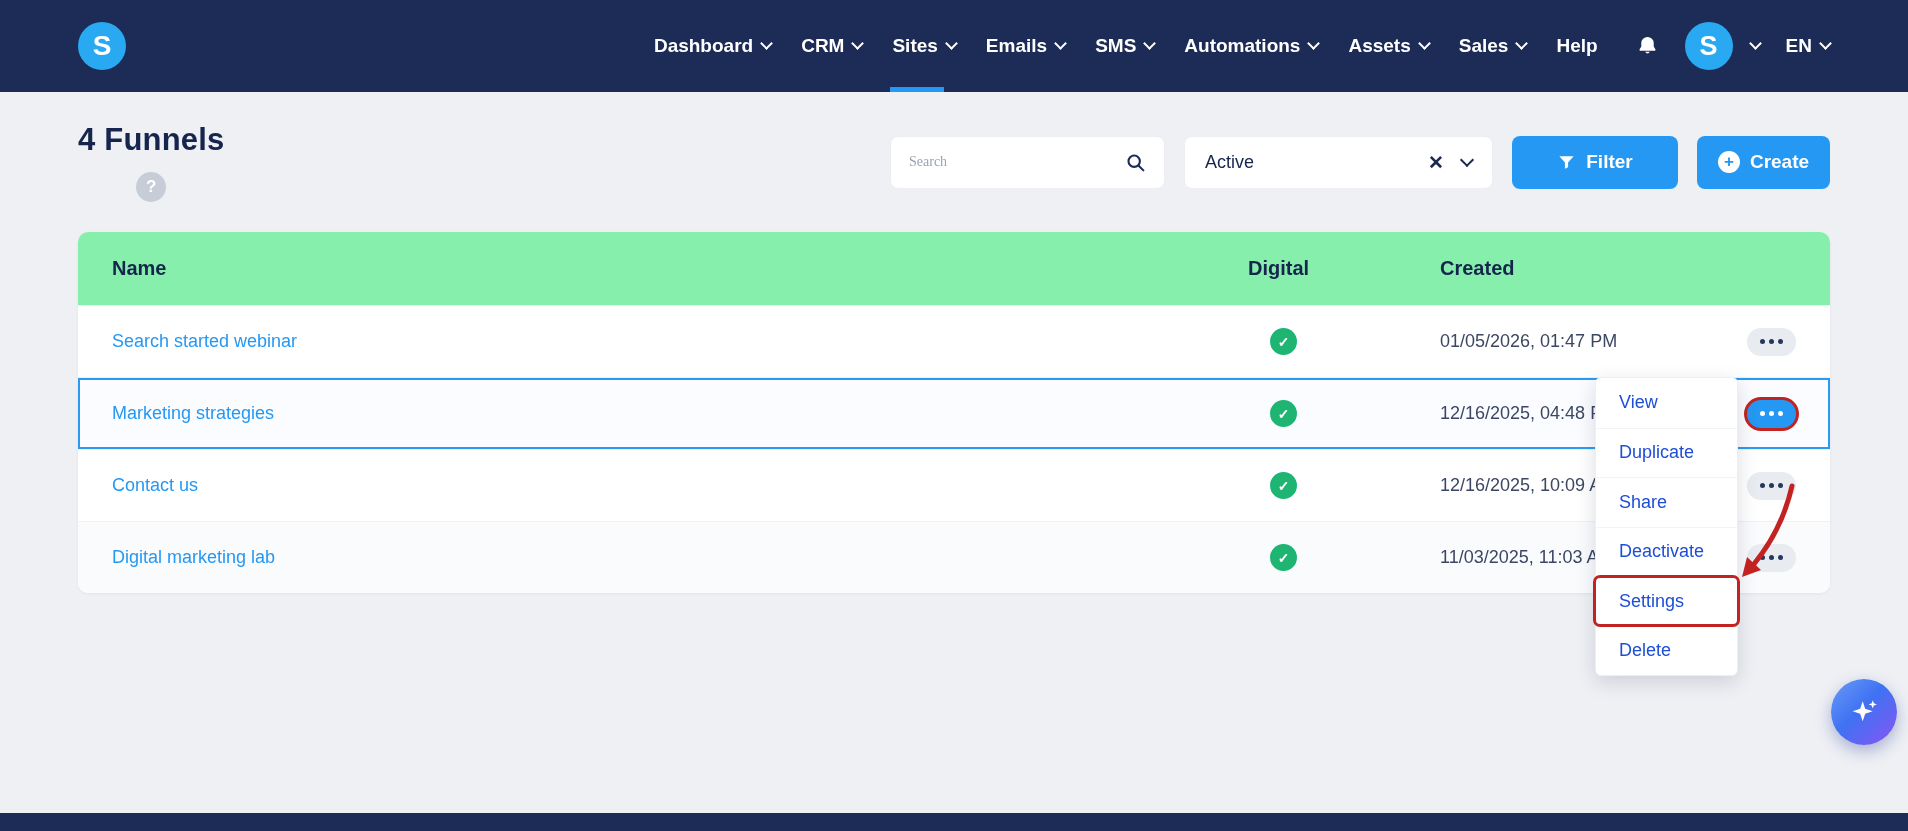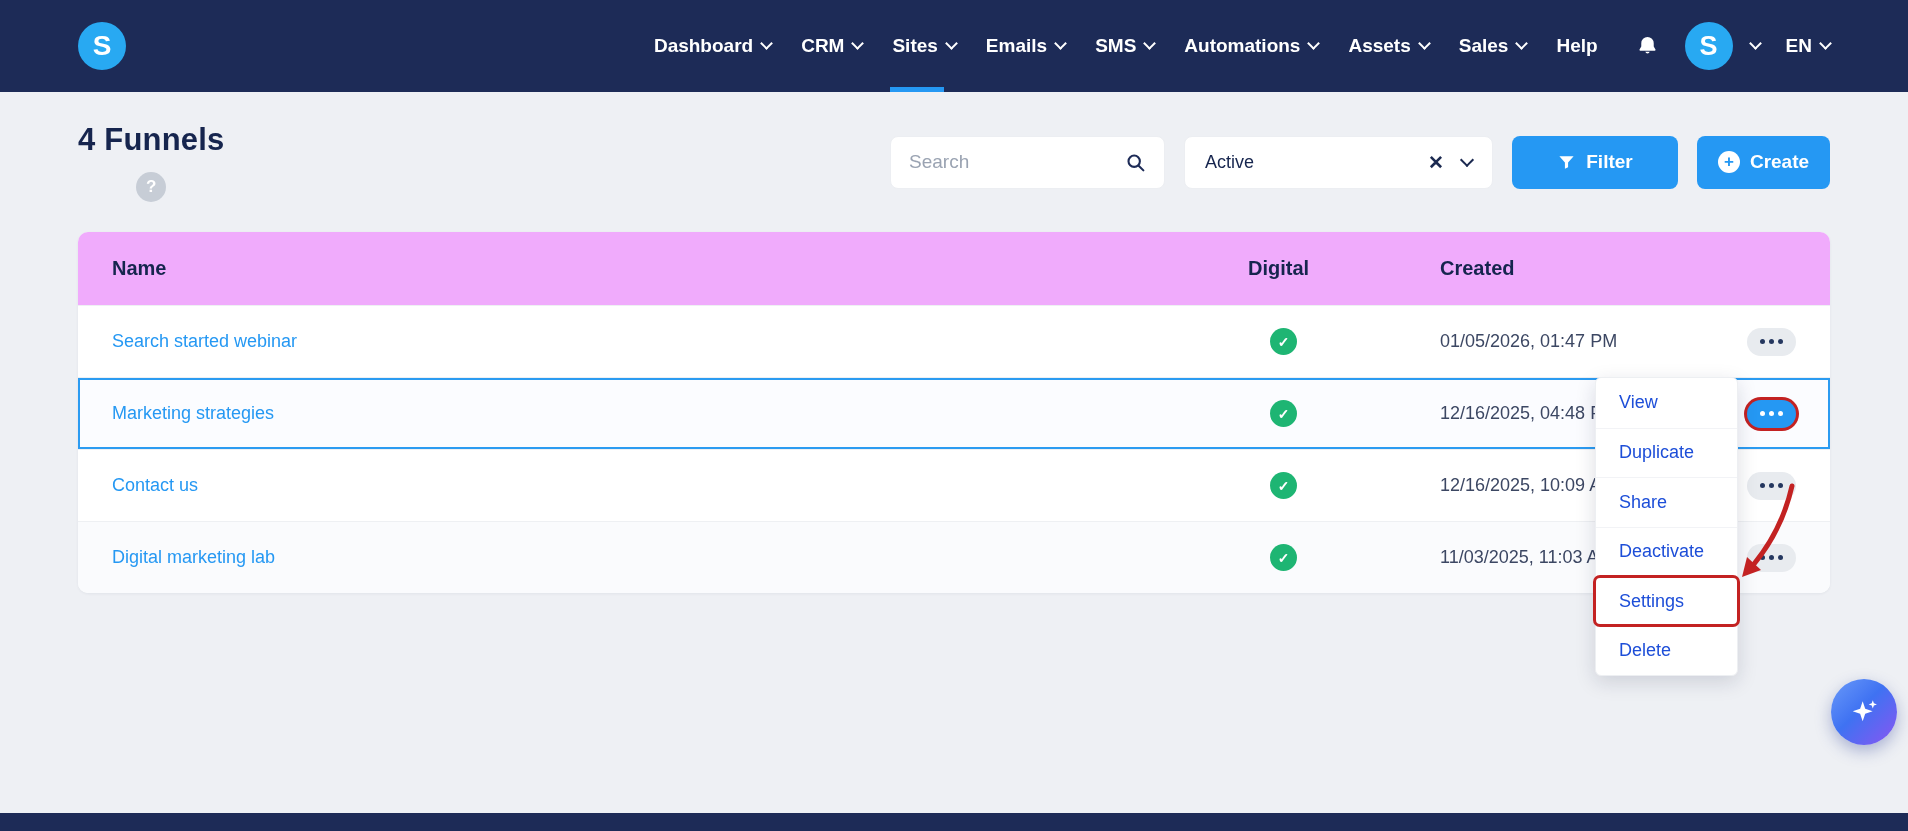--- a/index.html
+++ b/index.html
@@ -64,21 +64,21 @@
     display:flex; align-items:center; justify-content:center; cursor:pointer;
   }
   .controls { display:flex; gap:19px; }
   .search-box {
     width:275px; height:53px; background:#fff; border-radius:8px;
     border:1px solid #eceef2;
     display:flex; align-items:center; padding:0 18px;
   }
   .search-box input {
     border:none; outline:none; flex:1; min-width:0;
-    font-size:19px; font-family:Liberation Sans, sans-serif; color:#16254e; background:transparent;
+    font-size:14px; font-family:Liberation Serif, serif; color:#16254e; background:transparent;
   }
   .search-box input::placeholder { color:#9aa3b2; }
   .search-icon { display:flex; cursor:pointer; }
 
   .select-box {
     width:309px; height:53px; background:#fff; border-radius:8px;
     border:1px solid #eceef2;
     display:flex; align-items:center; padding:0 20px; gap:18px;
     font-size:18px; color:#16254e; cursor:pointer;
   }
@@ -105,21 +105,21 @@
   
   .table {
     margin-top:30px; background:#fff; border-radius:10px;
     box-shadow:0 1px 3px rgba(20,30,60,.06);
   }
   .thead, .trow {
     display:grid; grid-template-columns:1fr 192px 278px 78px;
     align-items:center; padding:0 34px;
   }
   .thead {
-    height:73px; background:#f0abfc;
+    height:73px; background:#86efac;
     border-radius:10px 10px 0 0;
     font-size:20px; font-weight:700; color:#16254e;
   }
   .trow { height:72px; border-top:1px solid #eef0f3; }
   .trow.alt { background:#fafbfd; }
   .trow:last-child { border-radius:0 0 10px 10px; }
   .trow.selected { box-shadow:inset 0 0 0 2px #2b9bf1; background:#fbfcff; }
   .name-link { color:#2598f3; font-size:18px; text-decoration:none; cursor:pointer; }
   .status-check {
     width:27px; height:27px; margin-left:22px; border-radius:50%;

